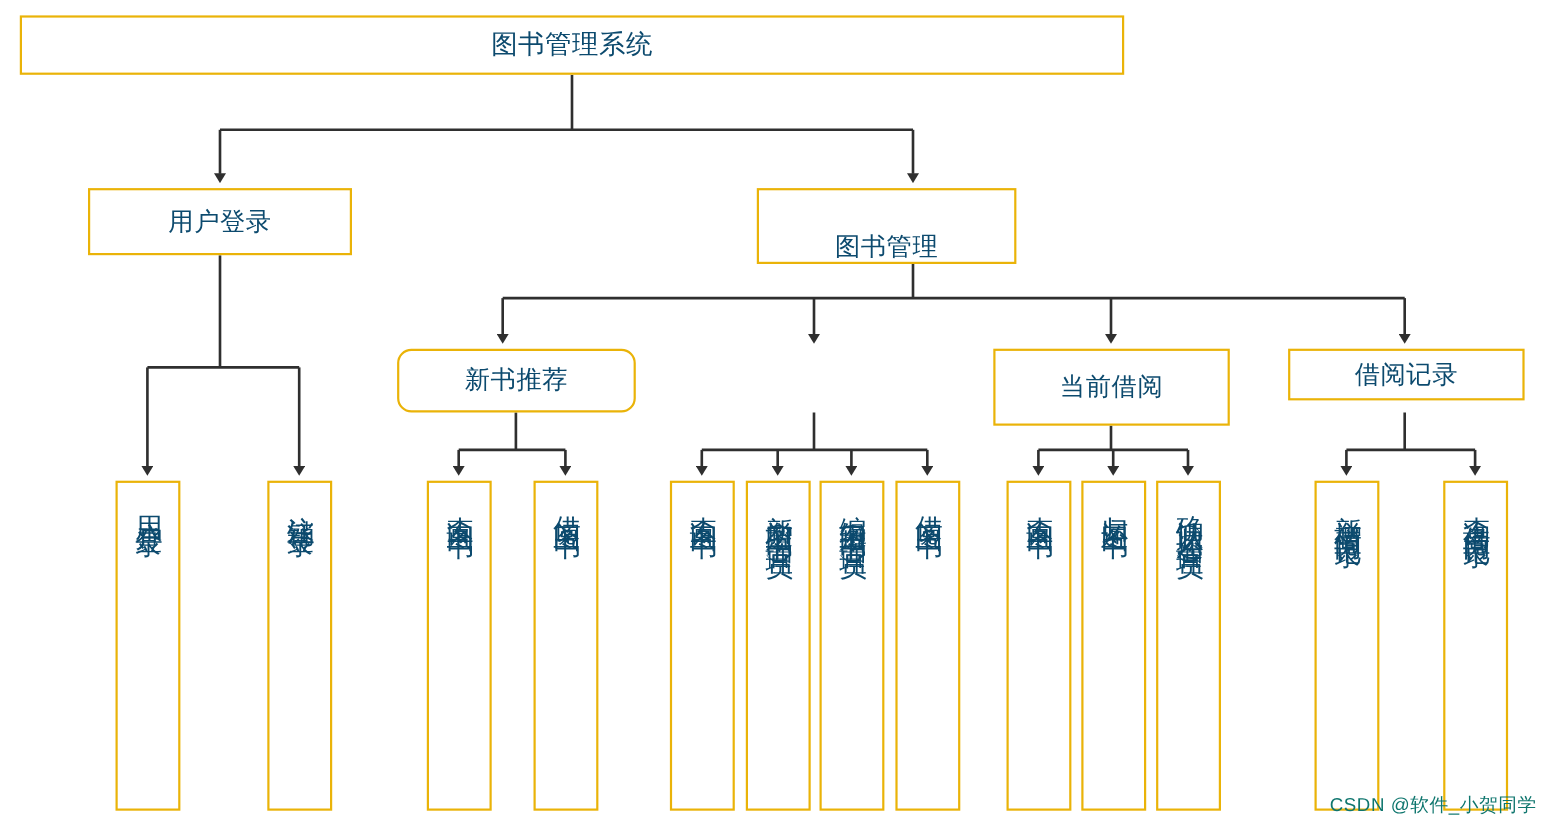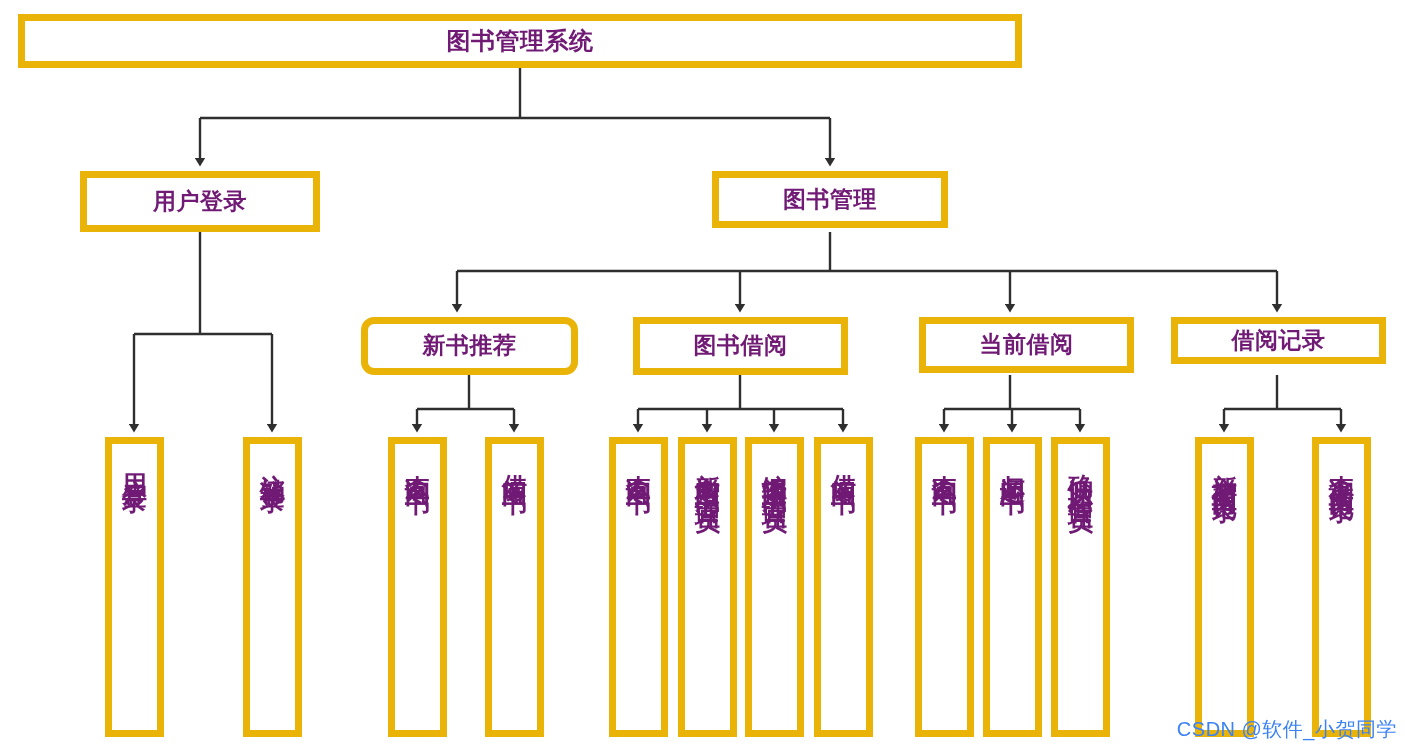--- a/index.html
+++ b/index.html
@@ -23,27 +23,26 @@
     left: 0;
     top: 0;
     width: 1405px;
     height: 747px;
     pointer-events: none;
   }
   .node {
     position: absolute;
     box-sizing: border-box;
     background: #ffffff;
-    border: 7px solid #eab308;
+    border: 2px solid #eab308;
     display: flex;
     align-items: center;
     justify-content: center;
-    color: #701a75;
+    color: #0c4a6e;
     z-index: 2;
-    font-weight: bold;
   }
   .node .label {
     display: block;
     text-align: center;
     line-height: 1.12;
     white-space: nowrap;
   }
   
   .node.horiz .label {
     font-size: 23px;
@@ -63,22 +62,22 @@
     text-orientation: upright;
     font-size: 25px;
     line-height: 1.0;
     letter-spacing: 5px;
     white-space: nowrap;
   }
   #watermark {
     position: absolute;
     right: 8px;
     bottom: 4px;
-    font-size: 20px;
-    color: #3b82f6;
+    font-size: 17px;
+    color: #0f766e;
     letter-spacing: 0.5px;
     z-index: 5;
     white-space: nowrap;
     text-align: right;
   }
 </style>
 </head>
 <body>
 
 <div id="diagram-root">
@@ -133,31 +132,28 @@
     </g>
   </svg>
 
   <div class="node horiz root" style="left:18px; top:14px; width:1004px; height:54px;">
     <span class="label">图书管理系统</span>
   </div>
 
   <div class="node horiz" style="left:80px; top:171px; width:240px; height:61px;">
     <span class="label">用户登录</span>
   </div>
-  <div class="node horiz" style="left:712px; top:171px; width:236px; height:57px;">
+  <div class="node horiz" style="left:688px; top:171px; width:236px; height:69px;align-items:flex-end;">
     <span class="label">图书管理</span>
   </div>
 
   <div class="node horiz" style="left:361px; top:317px; width:217px; height:58px;border-radius:13px;">
     <span class="label">新书推荐</span>
   </div>
-  <div class="node horiz" style="left:633px; top:317px; width:215px; height:58px;">
-    <span class="label">图书借阅</span>
-  </div>
-  <div class="node horiz" style="left:903px; top:317px; width:215px; height:56px;margin-left:16px;">
+  <div class="node horiz" style="left:903px; top:317px; width:215px; height:70px;">
     <span class="label">当前借阅</span>
   </div>
   <div class="node horiz" style="left:1171px; top:317px; width:215px; height:47px;">
     <span class="label">借阅记录</span>
   </div>
 
   <div class="node vert" style="left:105px; top:437px; width:59px; height:300px;">
     <span class="label">用户登录</span>
   </div>
   <div class="node vert" style="left:243px; top:437px; width:59px; height:300px;">

